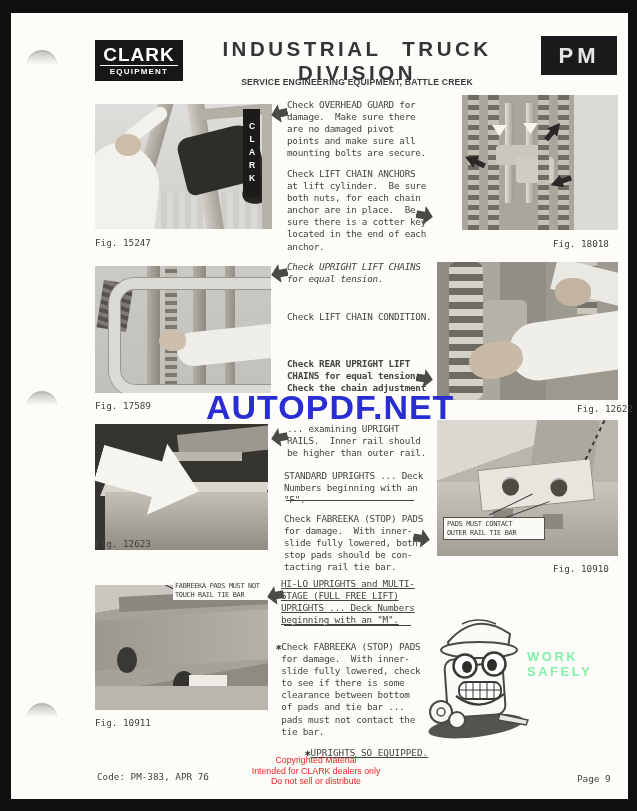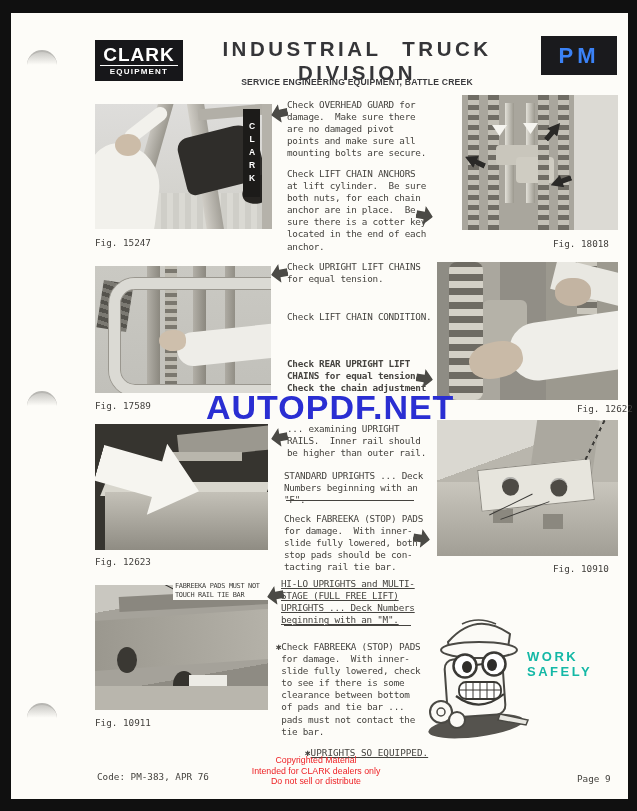--- a/index.html
+++ b/index.html
@@ -16,28 +16,28 @@
   
   .logo{left:95px;top:40px;width:88px;height:41px;background:#17171a;color:#fff;
         text-align:center;display:flex;flex-direction:column;justify-content:center;}
   .logo-top{font-size:19px;font-weight:800;letter-spacing:1px;line-height:19px;}
   .logo-bot{font-size:8px;font-weight:700;letter-spacing:1.2px;border-top:1.5px solid #fff;
             margin:1px 5px 0 5px;padding-top:1px;line-height:9px;}
   .title{left:186px;top:37px;width:342px;text-align:center;font-size:20.5px;font-weight:700;
          letter-spacing:3.5px;word-spacing:12px;color:#353538;}
   .subtitle{left:186px;top:77px;width:342px;text-align:center;font-size:8.6px;font-weight:700;
             color:#3a3a3d;letter-spacing:0.2px;}
-  .pm-badge{left:541px;top:36px;width:76px;height:39px;background:#1a1a1d;color:#3b82f6;
+  .pm-badge{left:541px;top:36px;width:76px;height:39px;background:#1a1a1d;color:#e5e5e5;
             display:flex;align-items:center;justify-content:center;font-size:22px;
             font-weight:700;letter-spacing:4px;}
 
   
   .note{position:absolute;font-family:"DejaVu Sans Mono",monospace;font-size:9.3px;
         line-height:12.1px;color:#45433f;white-space:pre-wrap;letter-spacing:-0.25px;}
-  #n0{left:287px;top:99px;}  #n1{left:287px;top:168px;} #n2{left:287px;top:261px;}
+  #n0{left:287px;top:99px;}  #n1{left:287px;top:168px;} #n2{left:287px;top:261px;font-style:italic;}
   #n3{left:287px;top:311px;} #n4{left:287px;top:358px;font-weight:bold;} #n5{left:287px;top:423px;}
   #n6{left:284px;top:470px;} #n7{left:284px;top:513px;} #n8{left:281px;top:578px;text-decoration:underline;}
   #n9{left:276px;top:641px;}
   .uline{position:absolute;height:1.3px;background:#45433f;}
   #ul1{left:286px;top:500px;width:128px;} #ul2{left:284px;top:625px;width:127px;}
 
   
   .arrow{position:absolute;width:17px;height:19px;background:#4b4a46;}
   .arrow.left{clip-path:polygon(0 50%,52% 0,52% 30%,100% 30%,100% 70%,52% 70%,52% 100%);}
   .arrow.right{clip-path:polygon(100% 50%,48% 0,48% 30%,0 30%,0 70%,48% 70%,48% 100%);}
@@ -47,21 +47,21 @@
   #ar2{left:416px;top:369px;transform:rotate(8deg);}
   #al3{left:271px;top:428px;transform:rotate(-10deg);}
   #ar3{left:413px;top:529px;transform:rotate(8deg);}
   #al4{left:267px;top:586px;transform:rotate(-10deg);}
 
   
   .figcap{position:absolute;font-family:"DejaVu Sans Mono",monospace;font-size:9.3px;
           color:#413f3c;}
   #c15247{left:95px;top:237px;} #c18018{left:553px;top:238px;}
   #c17589{left:95px;top:400px;text-align:center;} #c12622{left:577px;top:403px;}
-  #c12623{left:95px;top:556px;text-align:right;} #c10910{left:553px;top:563px;}
+  #c12623{left:95px;top:538px;text-align:right;} #c10910{left:553px;top:563px;}
   #c10911{left:95px;top:717px;}
 
   
   .photo{position:absolute;overflow:hidden;}
   .photo div{position:absolute;}
 
   #f15247{left:95px;top:104px;width:177px;height:125px;background:linear-gradient(#dedddb,#d0cfc9);}
   #f15247 .floor{left:0;bottom:0;width:100%;height:36px;
      background:repeating-linear-gradient(90deg,#dad9d3 0 6px,#cfcec8 6px 12px);}
   #f15247 .leg1{left:46px;top:-10px;width:15px;height:140px;transform:rotate(16deg);
@@ -175,21 +175,21 @@
   .fab-label{left:173px;top:581px;width:104px;background:#fdfcf8;
      font-family:"DejaVu Sans Mono",monospace;font-size:6.9px;line-height:8.7px;
      color:#3c3b38;white-space:pre-wrap;letter-spacing:-0.3px;padding:1px 2px;}
 
   
   .watermark{left:206px;top:388px;font-size:34px;font-weight:700;color:#2a2ed2;
      letter-spacing:1px;z-index:60;}
 
   
   .worksafely{left:527px;top:649px;font-size:13px;font-weight:800;letter-spacing:2.5px;
-     color:#14b8a6;}
+     color:#86efac;}
   .mascot{left:426px;top:602px;width:112px;height:138px;}
 
   
   .footnote{left:305px;top:747px;font-family:"DejaVu Sans Mono",monospace;font-size:9.3px;
      color:#45433f;}
   .footnote span{text-decoration:underline;}
   .copyright{left:232px;top:755px;width:168px;text-align:center;color:#ee2226;
      font-size:8.8px;line-height:10.6px;font-weight:400;z-index:70;}
   .code{left:97px;top:771px;font-family:"DejaVu Sans Mono",monospace;font-size:9.3px;color:#45433f;}
   .pageno{left:577px;top:773px;font-family:"DejaVu Sans Mono",monospace;font-size:9.3px;color:#45433f;}
@@ -281,20 +281,22 @@
   <div class="col"></div>
   <div class="tab1"></div>
   <div class="tab2"></div>
   <div class="pad">
     <div class="hole h1"></div>
     <div class="hole h2"></div>
   </div>
   <div class="ln l1"></div>
   <div class="ln l2"></div>
   <div class="dash"></div>
+  <div class="callout">PADS MUST CONTACT
+OUTER RAIL TIE BAR</div>
 </div>
 <div class="figcap" id="c10910">Fig. 10910</div>
 
 <div class="photo" id="f10911">
   <div class="toprail"></div>
   <div class="plate"></div>
   <div class="h1"></div>
   <div class="h2"></div>
   <div class="pad"></div>
   <div class="slab"></div>

